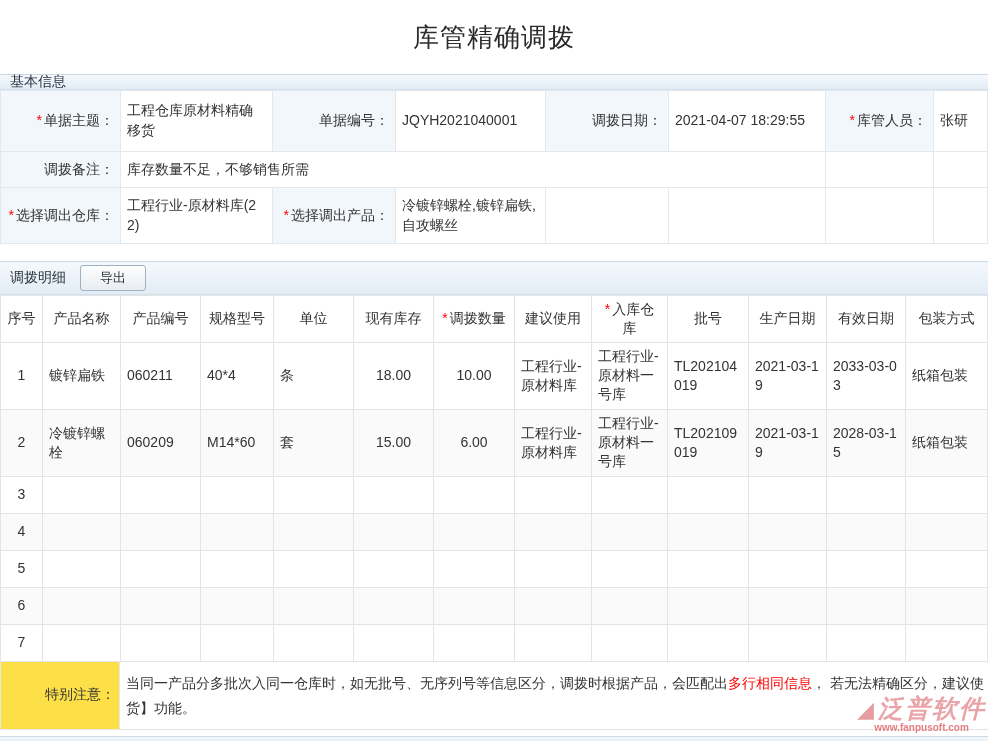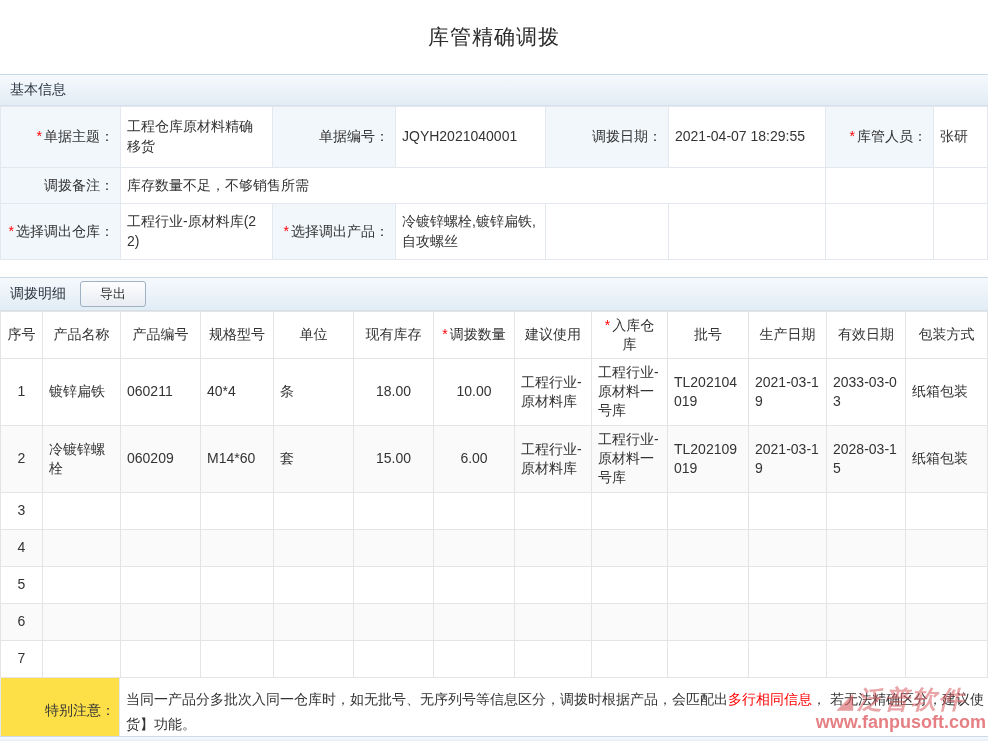--- a/index.html
+++ b/index.html
@@ -4,29 +4,29 @@
 <style>
   * { box-sizing: border-box; }
   html,body { margin:0; padding:0; background:#fff; }
   .page {
     position:relative; width:988px; height:741px; overflow:hidden;
     font-family:"Liberation Sans","DejaVu Sans",sans-serif;
     color:#333; background:#fff; font-size:14px;
   }
   
   .page-header { height:74px; display:flex; align-items:center; justify-content:center; }
-  .page-title { font-size:21px; color:#2b2b2b; letter-spacing:1px; }
+  .page-title { font-size:26px; color:#2b2b2b; letter-spacing:1px; }
 
   
   .section-bar {
     background:linear-gradient(#f5f9fd,#e2ecf5);
     border-top:1px solid #c9d9e8; border-bottom:1px solid #d5e0ec;
     display:flex; align-items:center; padding:0 10px; color:#2c3540;
   }
-  .bar-basic { height:32px; }
+  .bar-basic { height:16px; }
   .bar-detail { height:34px; margin-top:17px; }
   .export-btn {
     margin-left:14px; padding:3px 19px; font-size:13px; color:#333;
     background:linear-gradient(#fdfdfd,#e8edf3);
     border:1px solid #9fb1c3; border-radius:3px; cursor:pointer;
     font-family:inherit;
   }
 
   
   table { border-collapse:collapse; width:988px; table-layout:fixed; }
@@ -68,21 +68,21 @@
   
   .watermark {
     position:absolute; right:2px; bottom:8px; text-align:center;
     pointer-events:none; line-height:1.1;
   }
   .wm-logo {
     font-size:25px; font-weight:bold; font-style:italic;
     color:rgba(215,90,95,0.55); letter-spacing:2px; white-space:nowrap;
   }
   .wm-mark { font-size:22px; color:rgba(215,90,95,0.6); margin-right:2px; }
-  .wm-url { font-size:18px; font-weight:bold; color:rgba(222,95,100,0.8); white-space:nowrap; }
+  .wm-url { font-size:10px; font-weight:bold; color:rgba(222,95,100,0.8); white-space:nowrap; }
 
   
   .bottom-strip {
     position:absolute; left:0; right:0; bottom:0; height:5px;
     background:linear-gradient(#f5f9fd,#e7eff7);
     border-top:1px solid #ccd9e6;
   }
 </style>
 </head>
 <body>

